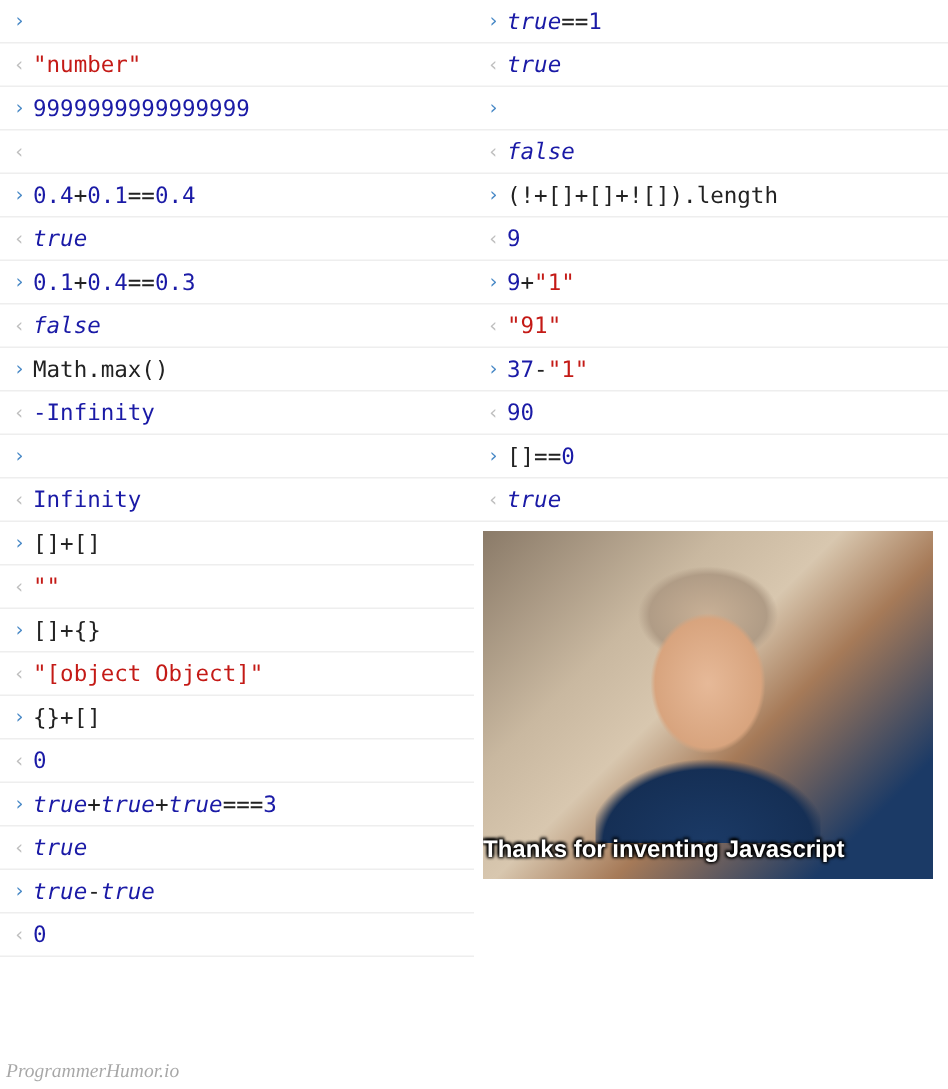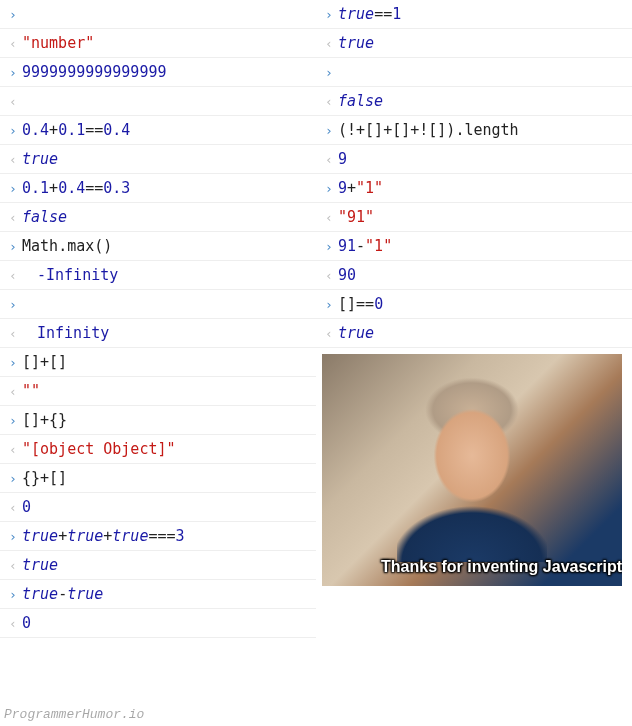--- a/index.html
+++ b/index.html
@@ -36,31 +36,31 @@
     text-align: center;
   }
   .arrow.in { color: #4a8ac7; }
   .arrow.out { color: #bfbfbf; }
   .code { flex: 1; }
   .tok-keyword { color: #8c1da0; }
   .tok-ident { color: #222; }
   .tok-number { color: #1a1aa6; }
   .tok-string { color: #c41a16; }
   .tok-bool { color: #1a1aa6; font-style: italic; }
-  .tok-infinity { color: #1a1aa6; margin-left: 15px; }
+  .tok-infinity { color: #1a1aa6; }
   .tok-op { color: #222; }
   .meme {
     width: 300px;
     height: 232px;
     margin: 6px 6px 0 6px;
     background: linear-gradient(135deg,#8a7a68 0%,#c9b8a0 30%,#d8c7af 45%,#a67a58 60%,#1b3a66 85%);
     position: relative;
     display: flex;
     align-items: flex-end;
-    justify-content: flex-end;
+    justify-content: flex-start;
     overflow: hidden;
   }
   .meme::before{
     content:"";
     position:absolute;
     left:50%; top:18px;
     width:150px; height:190px;
     transform:translateX(-50%);
     background: radial-gradient(ellipse 64px 78px at 50% 44%, #e6b998 0%, #d8a47e 55%, rgba(0,0,0,0) 60%),
                 radial-gradient(ellipse 78px 54px at 50% 20%, #c8b096 0%, #b09c86 50%, rgba(0,0,0,0) 60%),
@@ -74,21 +74,21 @@
     font-weight: bold;
     font-size: 16px;
     text-shadow: 1px 1px 2px #000, -1px -1px 2px #000, 1px -1px 2px #000, -1px 1px 2px #000;
     padding-bottom: 10px;
     text-align: center;
   }
   .watermark {
     position: absolute;
     left: 4px;
     bottom: 4px;
-    font-family: Liberation Mono, monospace;
+    font-family: Liberation Serif, serif;
     font-style: italic;
     font-size: 13px;
     color: rgba(0,0,0,0.35);
   }
 </style>
 </head>
 <body>
 
 <div class="container">
   <div class="column" id="col-left">
@@ -117,21 +117,21 @@
     </div>
   <div class="column" id="col-right">
       <div class="row"><span class="arrow in">›</span><span class="code"><span class="tok-bool">true</span><span class="tok-op">==</span><span class="tok-number">1</span></span></div>
       <div class="row"><span class="arrow out">‹</span><span class="code"><span class="tok-bool">true</span></span></div>
       <div class="row"><span class="arrow in">›</span></div>
       <div class="row"><span class="arrow out">‹</span><span class="code"><span class="tok-bool">false</span></span></div>
       <div class="row"><span class="arrow in">›</span><span class="code"><span class="tok-op">(!+[]+[]+![]).length</span></span></div>
       <div class="row"><span class="arrow out">‹</span><span class="code"><span class="tok-number">9</span></span></div>
       <div class="row"><span class="arrow in">›</span><span class="code"><span class="tok-number">9</span><span class="tok-op">+</span><span class="tok-string">"1"</span></span></div>
       <div class="row"><span class="arrow out">‹</span><span class="code"><span class="tok-string">"91"</span></span></div>
-      <div class="row"><span class="arrow in">›</span><span class="code"><span class="tok-number">91</span><span class="tok-op">-</span><span class="tok-string">"1"</span></span></div>
+      <div class="row"><span class="arrow in">›</span><span class="code"><span class="tok-number">37</span><span class="tok-op">-</span><span class="tok-string">"1"</span></span></div>
       <div class="row"><span class="arrow out">‹</span><span class="code"><span class="tok-number">90</span></span></div>
       <div class="row"><span class="arrow in">›</span><span class="code"><span class="tok-op">[]==</span><span class="tok-number">0</span></span></div>
       <div class="row"><span class="arrow out">‹</span><span class="code"><span class="tok-bool">true</span></span></div>
       <div class="meme">
         <div class="meme-text">Thanks for inventing Javascript</div>
       </div>
     </div>
 </div>
 
 <div class="watermark">ProgrammerHumor.io</div>

